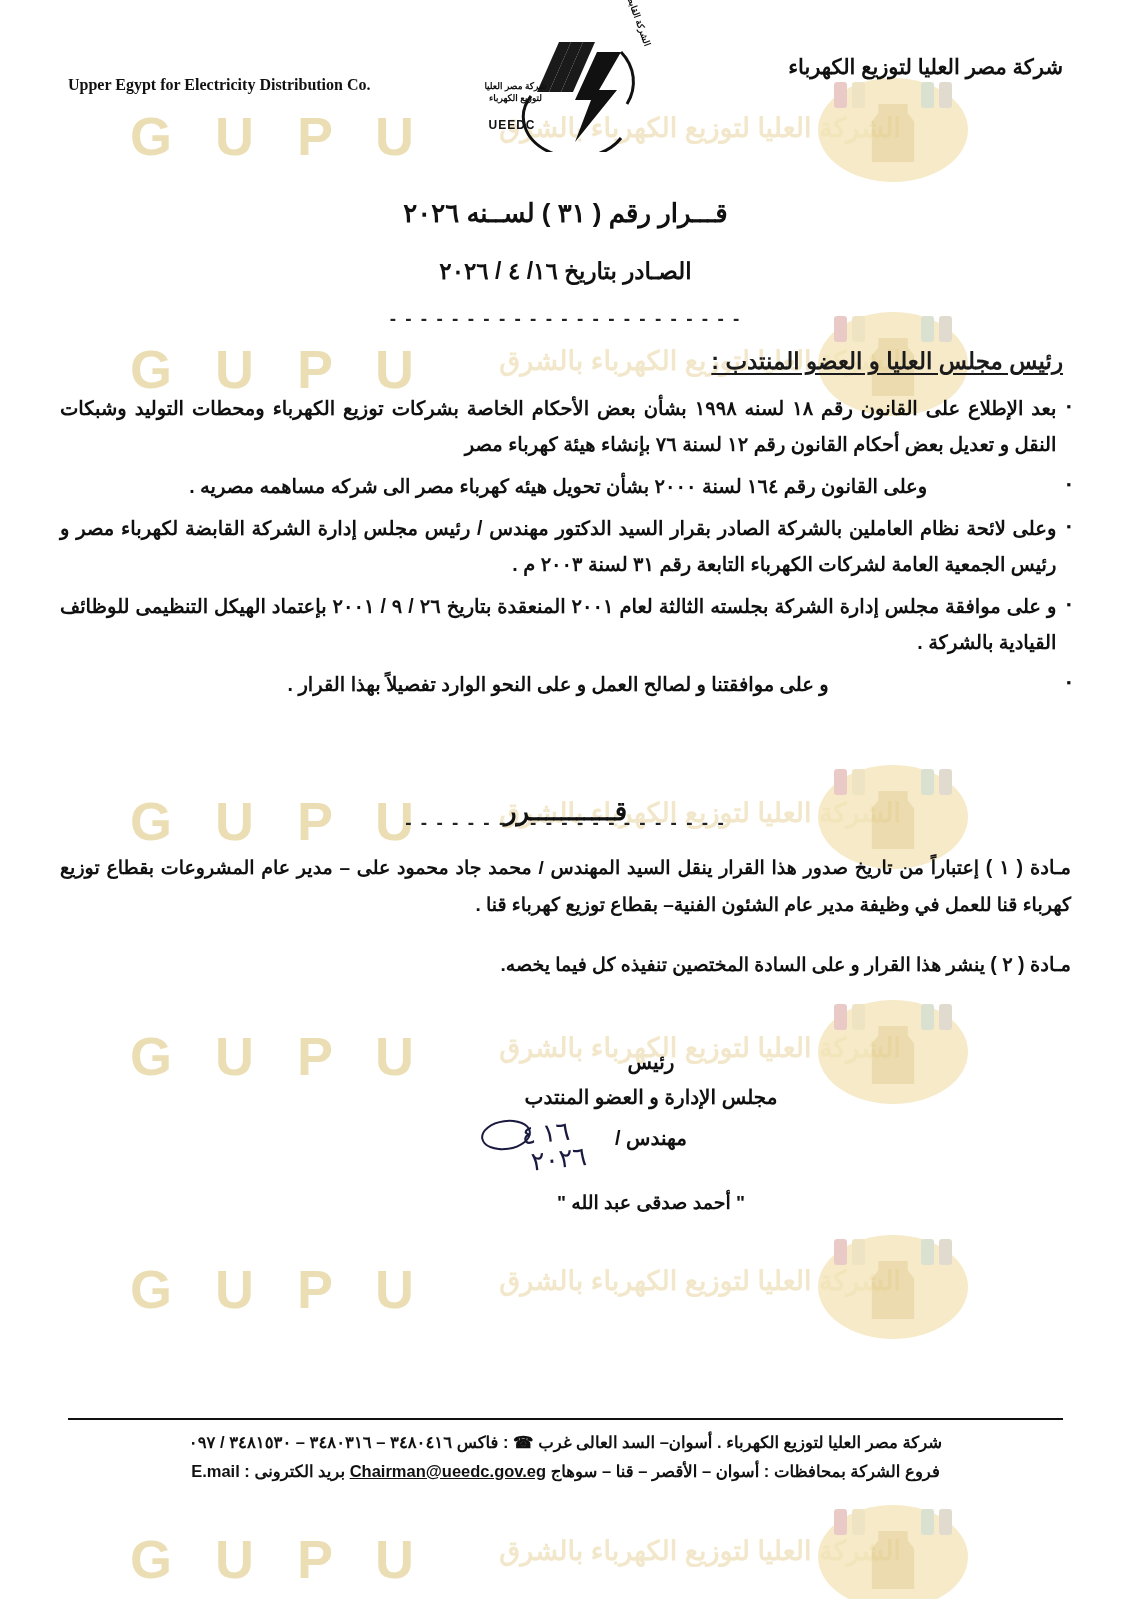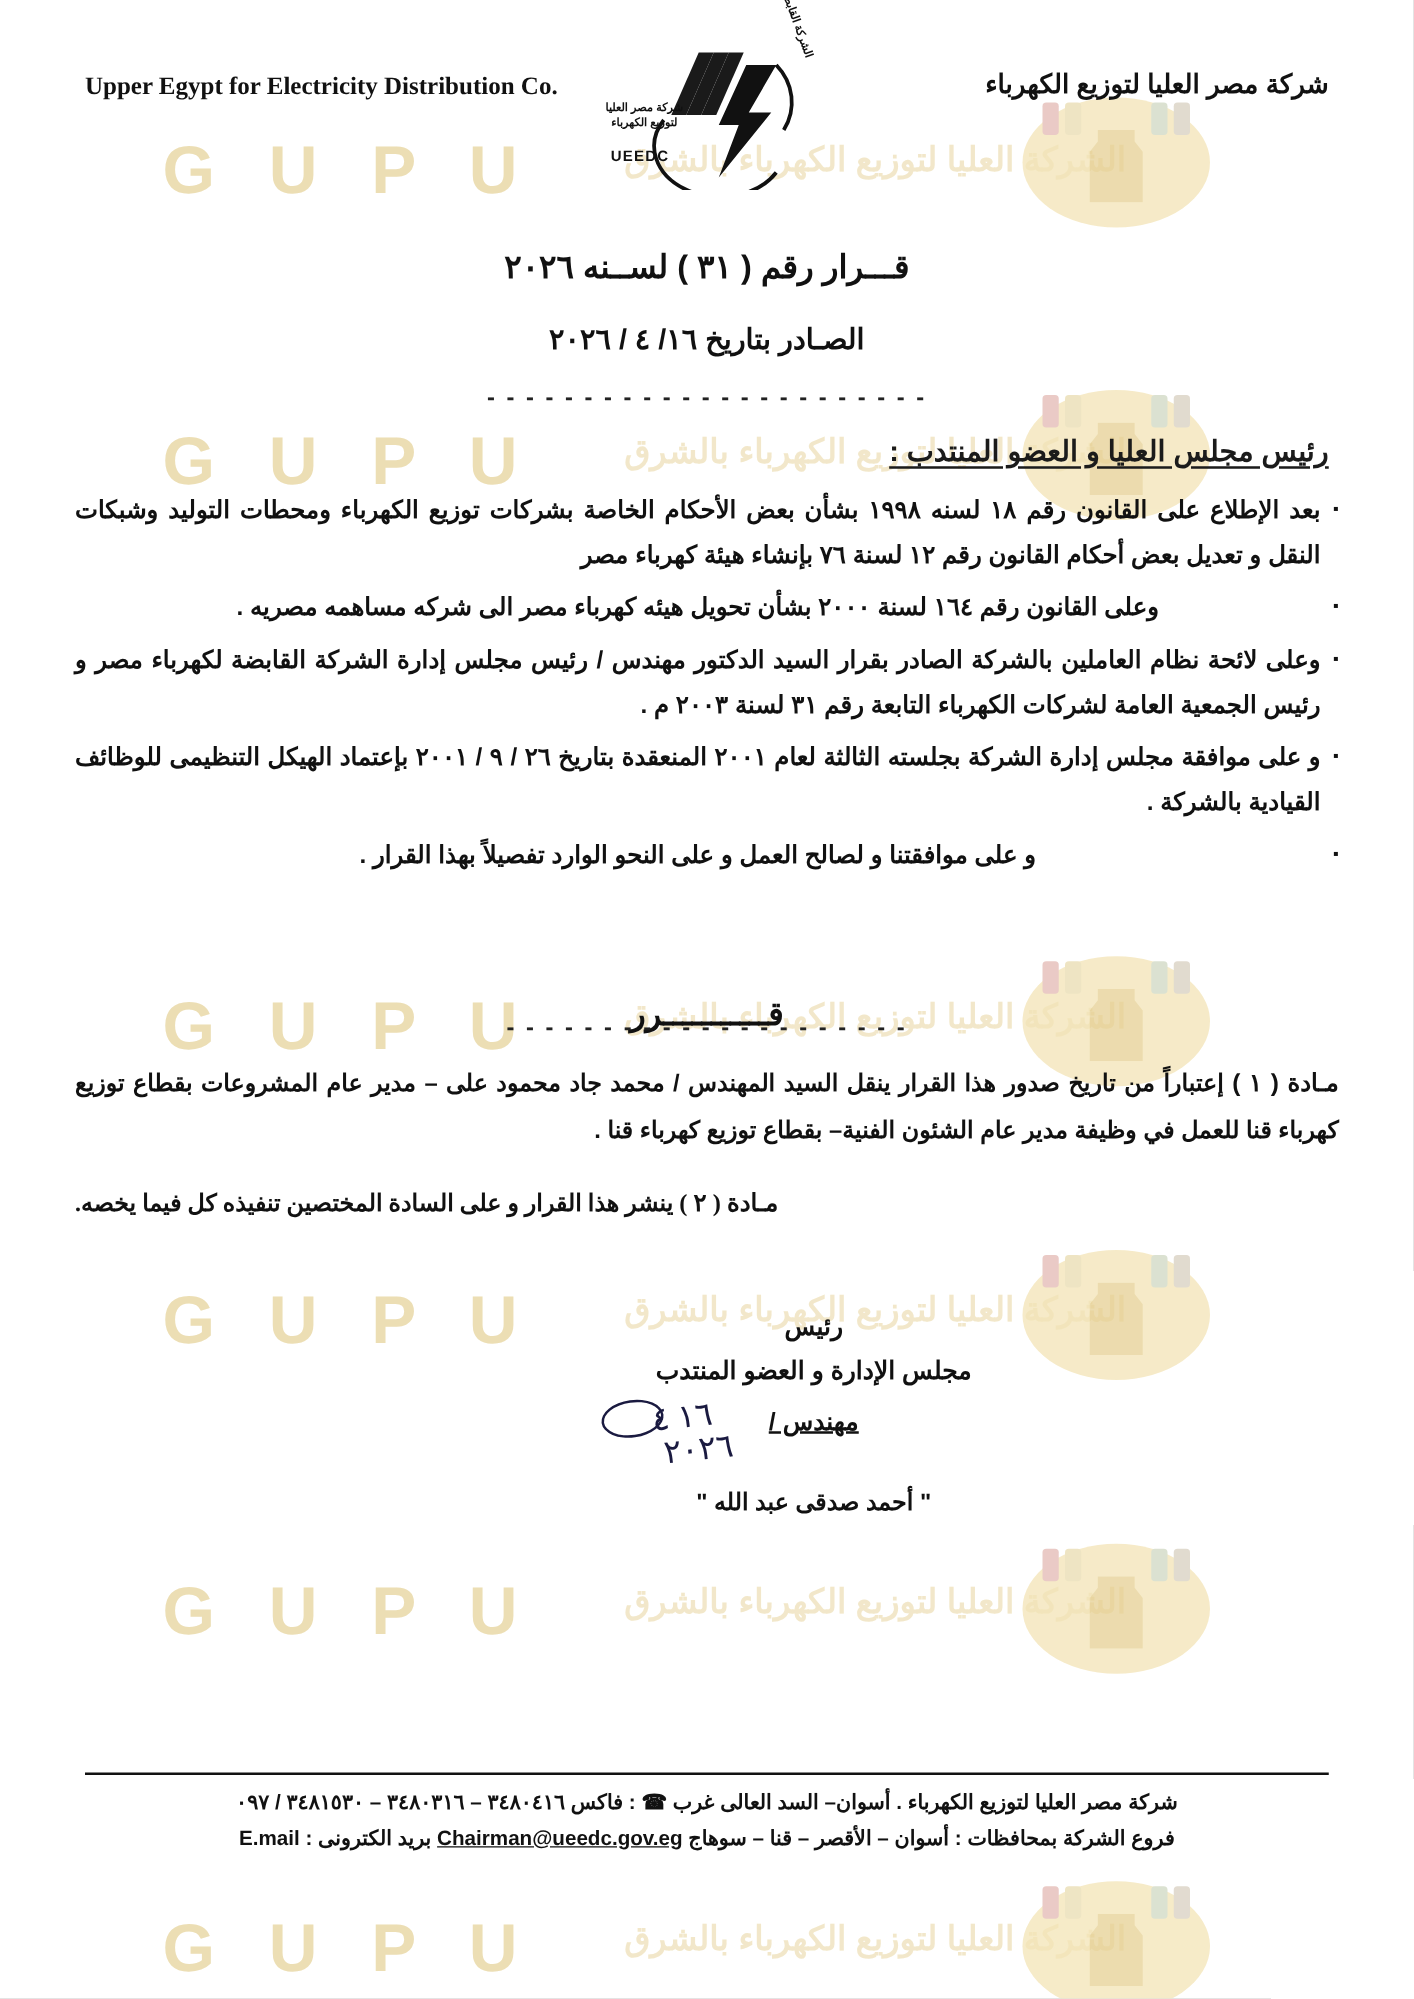--- a/index.html
+++ b/index.html
@@ -68,24 +68,24 @@
     width: 46px;
     height: 58px;
     background: #e6d093;
     clip-path: polygon(18% 0,82% 0,82% 16%,96% 30%,96% 100%,4% 100%,4% 30%,18% 16%);
   }
 
   
   .hdr-en {
     position: absolute;
     left: 68px;
-    top: 58px;
+    top: 76px;
     font-family: "Liberation Serif", serif;
     font-weight: bold;
-    font-size: 20px;
+    font-size: 16px;
     color: #111;
     direction: ltr;
   }
   .hdr-ar {
     position: absolute;
     right: 68px;
     top: 55px;
     font-size: 21px;
     font-weight: bold;
   }
@@ -225,21 +225,20 @@
     top: 1045px;
     text-align: center;
     font-size: 20px;
     font-weight: bold;
     line-height: 1.75;
     width: 300px;
   }
   .sign .eng {
     margin-top: 6px;
     font-size: 20px;
-    text-decoration: underline;
   }
   .sign .name {
     margin-top: 30px;
     font-size: 19px;
   }
   .handwrite {
     position: absolute;
     right: 560px;
     top: 1118px;
     font-family: "Liberation Serif", serif;
@@ -415,21 +414,21 @@
   </div>
 
   <div class="qarrar">قـــــــــــرر</div>
   <div class="dashrule" style="top:812px;">- - - - - - - - - - - - - - - - - - - - -</div>
 
   <div class="articles">
     <div class="article">
       <span class="lbl">مـادة ( ١ )</span>
       <span>إعتباراً من تاريخ صدور هذا القرار ينقل السيد المهندس / محمد جاد محمود على – مدير عام المشروعات بقطاع توزيع كهرباء قنا للعمل في وظيفة مدير عام الشئون الفنية– بقطاع توزيع كهرباء قنا .</span>
     </div>
-    <div class="article" style="text-align:left;font-family:Liberation Serif, serif;">
+    <div class="article" style="text-align:right;">
       <span class="lbl">مـادة ( ٢ )</span>
       <span>ينشر هذا القرار و على السادة المختصين تنفيذه كل فيما يخصه.</span>
     </div>
   </div>
 
   <div class="sign">
     <div>رئيس</div>
     <div>مجلس الإدارة و العضو المنتدب</div>
     <div class="eng">مهندس /</div>
     <div class="name">" أحمد صدقى عبد الله "</div>

